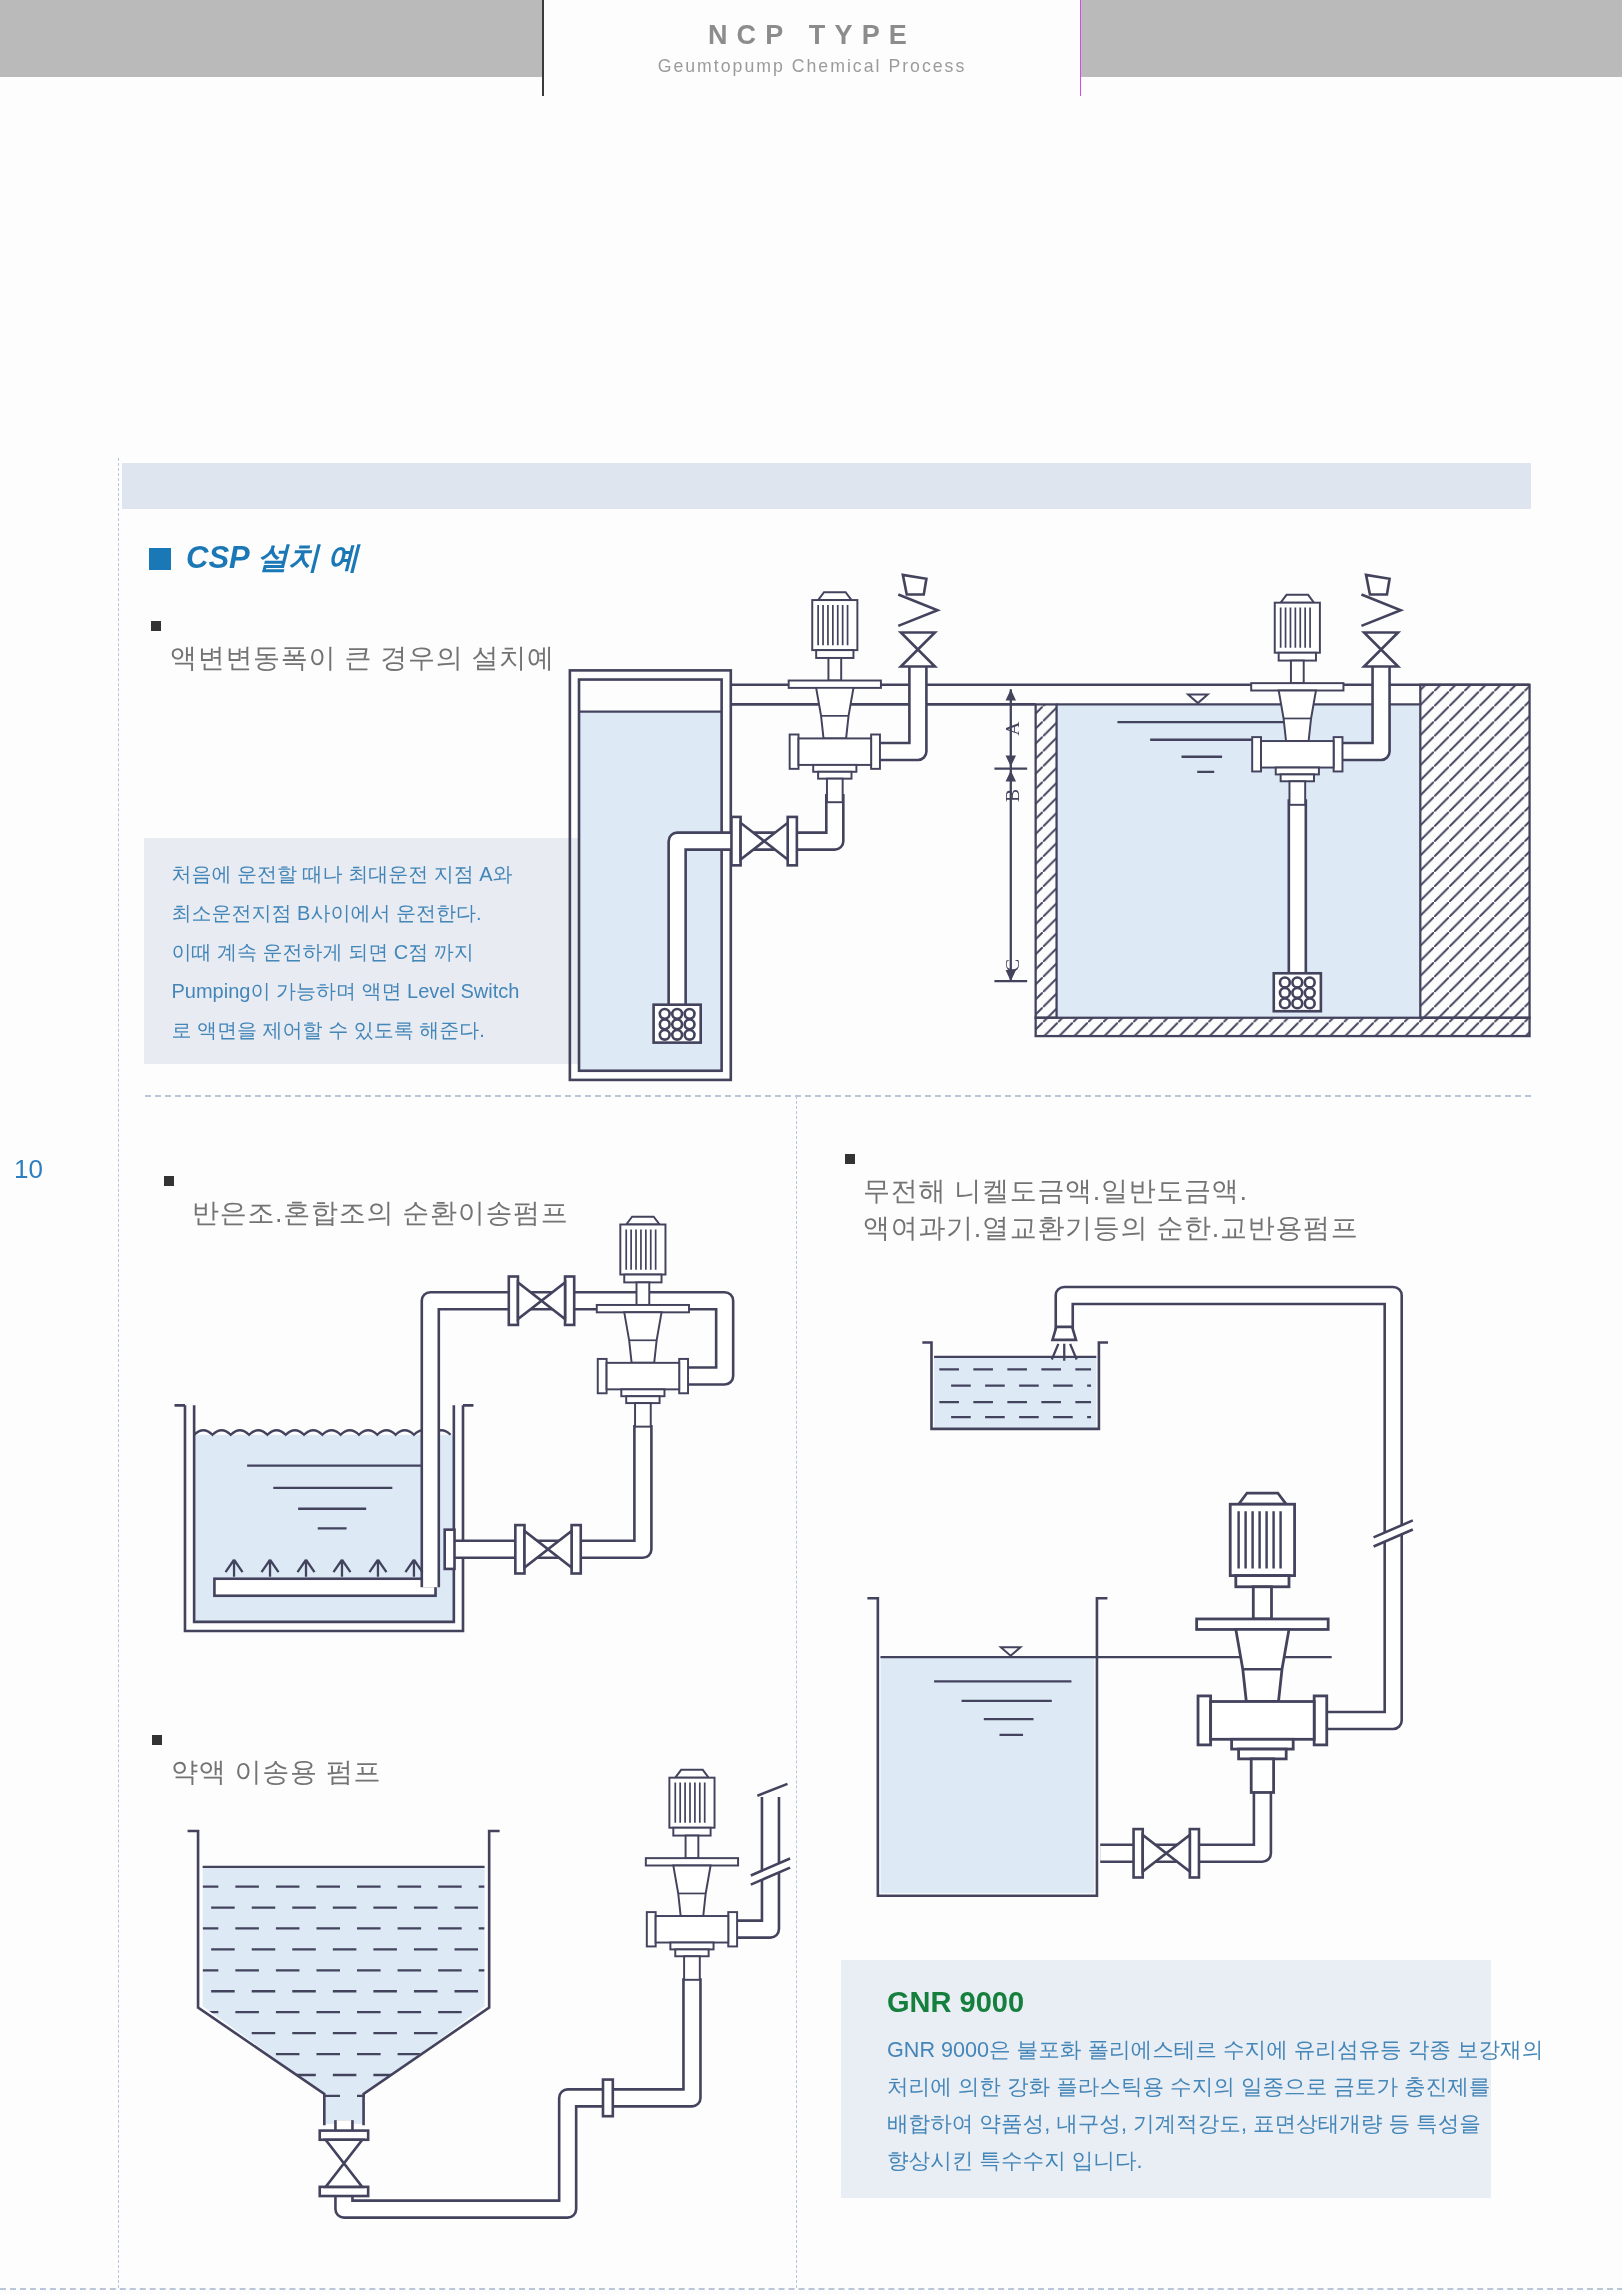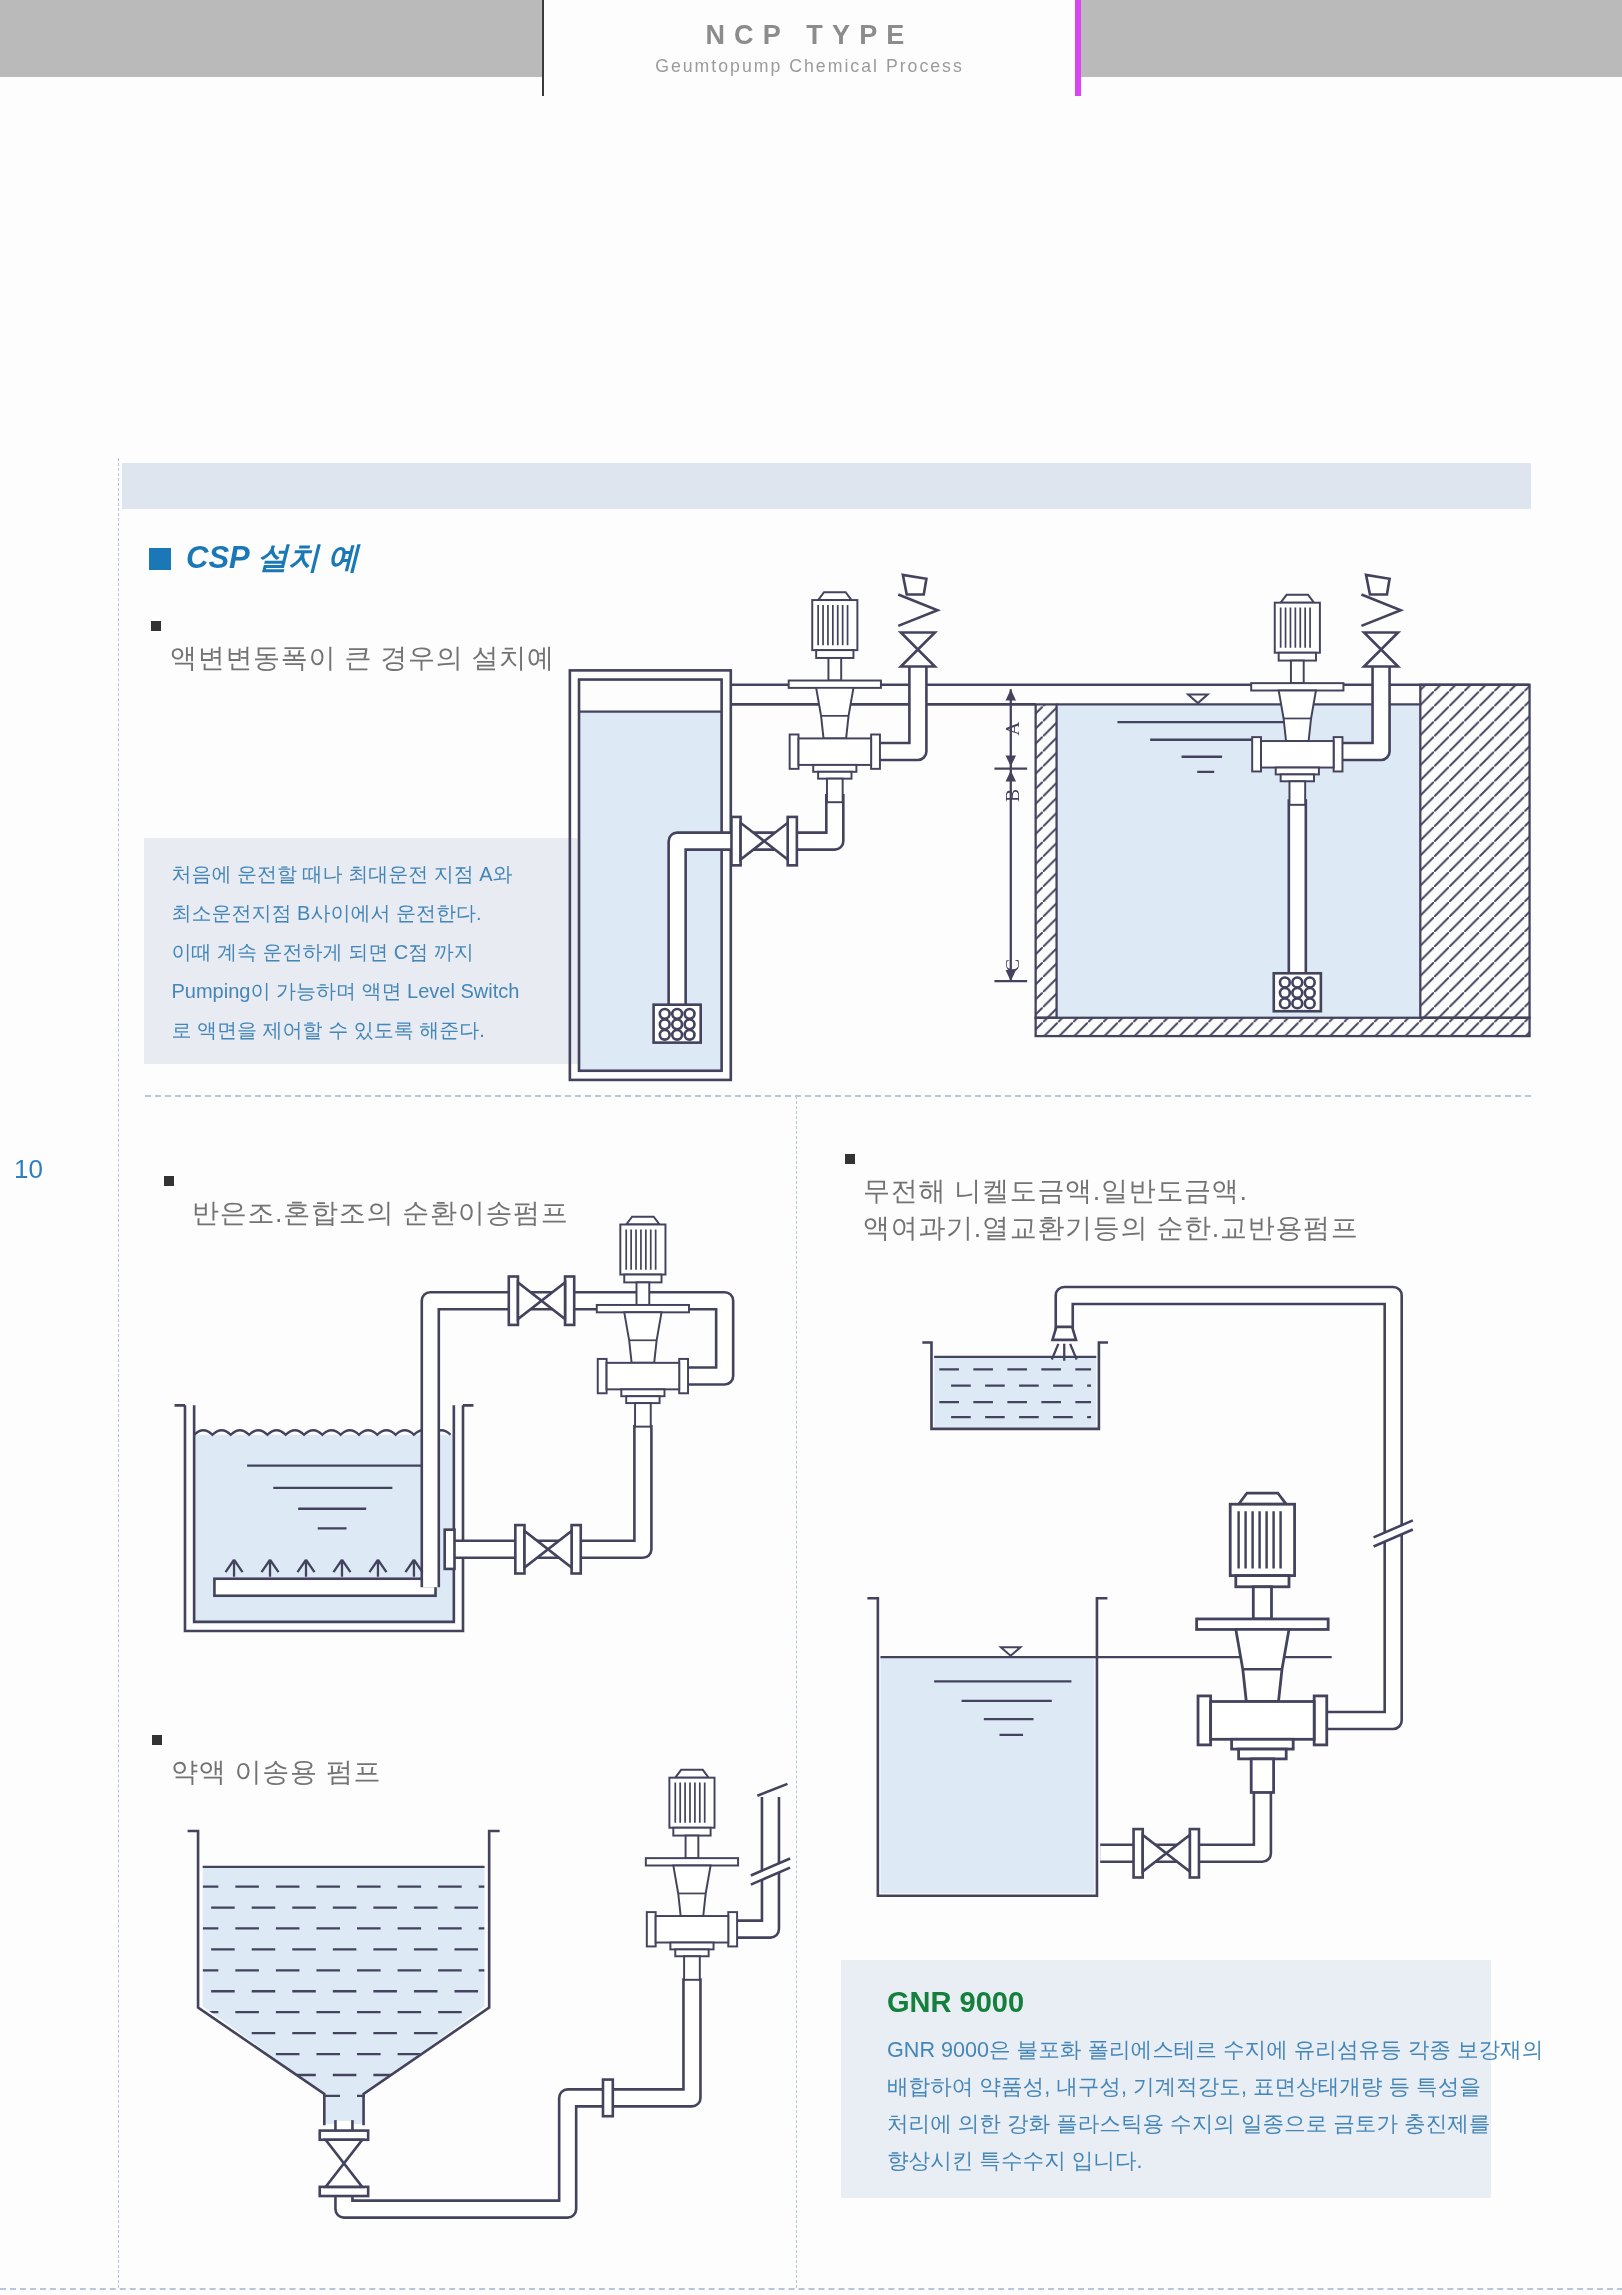--- a/index.html
+++ b/index.html
@@ -3,21 +3,21 @@
 <meta charset="utf-8">
 <style>
   html,body{margin:0;padding:0;background:#e8e8e8;}
   .page{position:relative;width:1623px;height:2295px;background:#fdfdfd;
         font-family:"Liberation Sans",sans-serif;overflow:hidden;margin:0 auto;}
   .abs{position:absolute;}
 
   
   .hdr-band{left:0;top:0;width:1623px;height:77px;background:#bababa;}
   .hdr-box{left:542px;top:0;width:539px;height:96px;background:#fdfdfd;
-           border-left:2px solid #3a3a3a;border-right:6px solid #d946ef;
+           border-left:2px solid #3a3a3a;border-right:1px solid #d946ef;
            box-sizing:border-box;text-align:center;}
   .hdr-title{margin-top:19.6px;font-size:27px;font-weight:bold;letter-spacing:9.2px;color:#8c8c8c;}
   .hdr-sub{margin-top:5.2px;font-size:17.7px;letter-spacing:2px;color:#9b9b9b;}
 
   
   .guide-v{border-left:1.3px dashed #b9c6da;width:0;}
   .guide-h{border-top:2px dashed #b9c6da;height:0;}
 
   .band{left:122px;top:463px;width:1409px;height:46px;background:#dfe5ee;}
 
@@ -144,22 +144,22 @@
     <div>처음에 운전할 때나 최대운전 지점 A와</div>
     <div>최소운전지점 B사이에서 운전한다.</div>
     <div>이때 계속 운전하게 되면 C점 까지</div>
     <div>Pumping이 가능하며 액면 Level Switch</div>
     <div>로 액면을 제어할 수 있도록 해준다.</div>
   </div>
 
   <div class="abs gnrbox">
     <div class="gnr-title">GNR 9000</div>
     <p>GNR 9000은 불포화 폴리에스테르 수지에 유리섬유등 각종 보강재의</p>
+    <p>처리에 의한 강화 플라스틱용 수지의 일종으로 금토가 충진제를</p>
     <p>배합하여 약품성, 내구성, 기계적강도, 표면상태개량 등 특성을</p>
-    <p>처리에 의한 강화 플라스틱용 수지의 일종으로 금토가 충진제를</p>
     <p>향상시킨 특수수지 입니다.</p>
   </div>
 
   <svg class="abs" style="left:561px;top:586px;" width="982" height="507" viewBox="0 0 1500 775">
 
     <rect class="lq" x="757" y="181" width="556" height="479"></rect>
     <path class="ln" d="M757,181 H1313"></path>
     <path class="ln" d="M850,208 H1105 M900,235 H1058 M948,261 H1010 M972,284 H998"></path>
     <use href="#wl" transform="translate(973,166)"></use>
 

